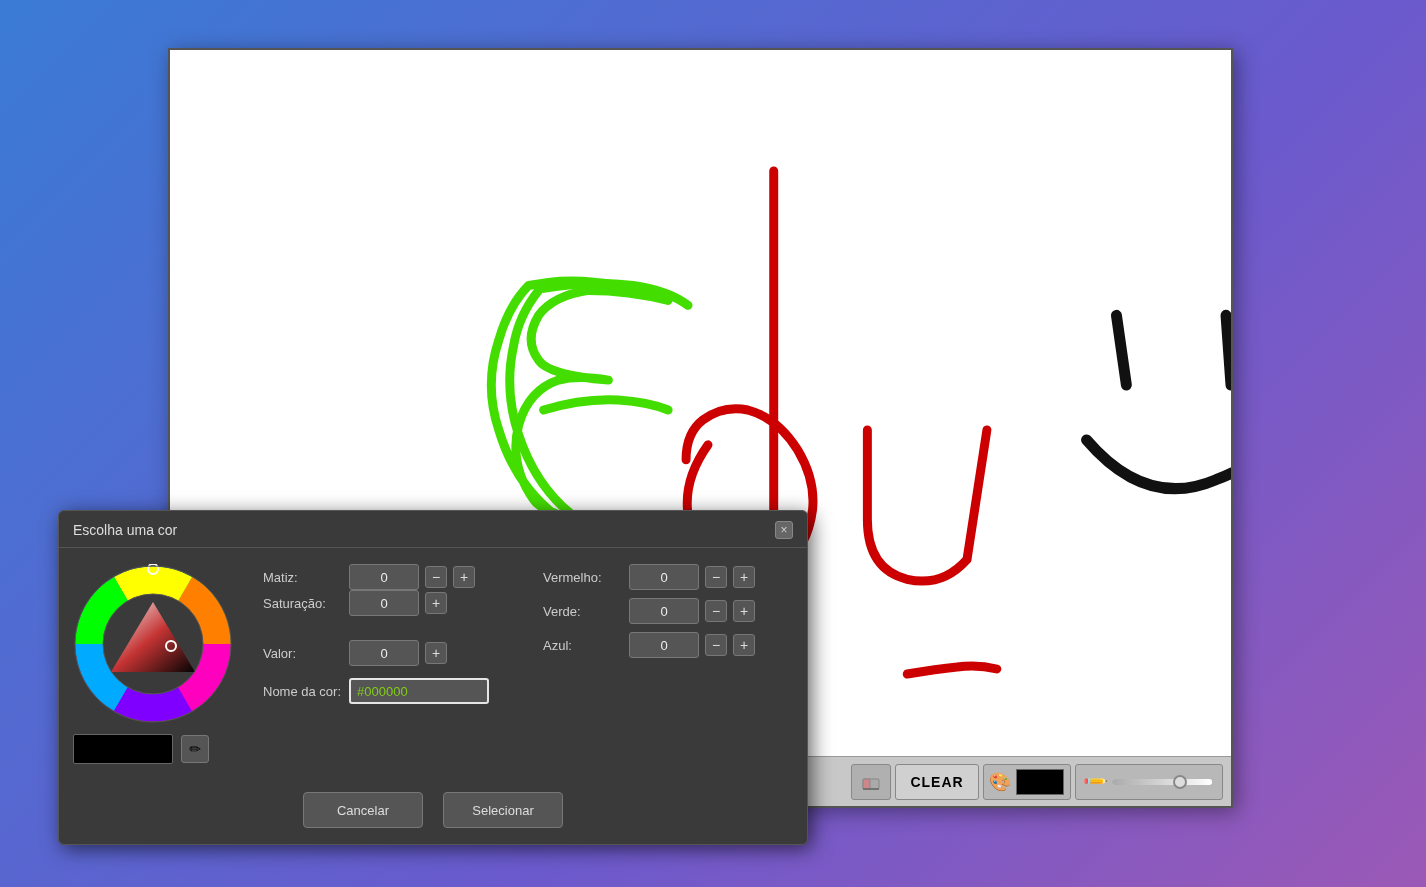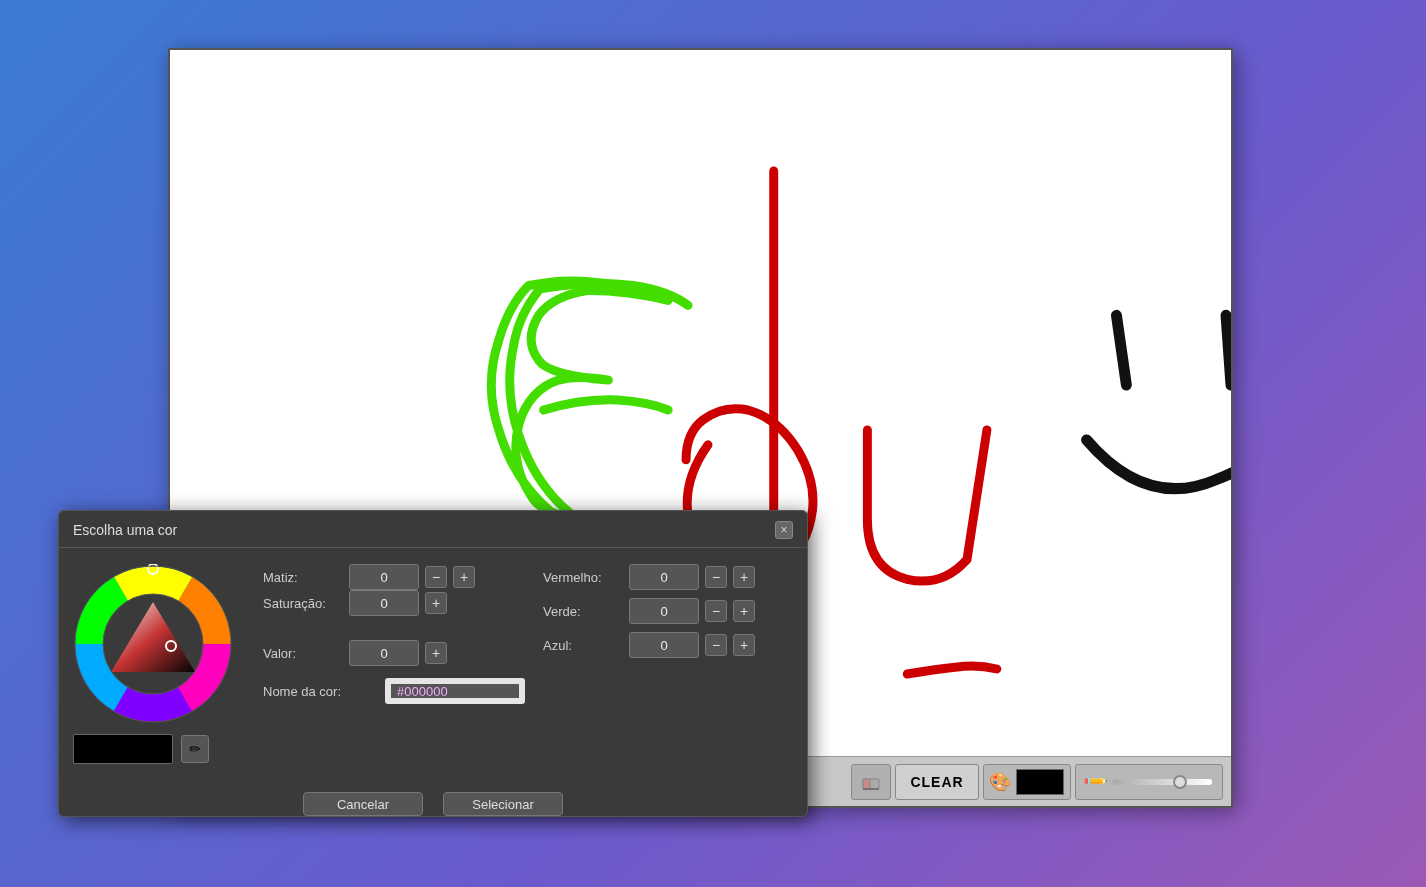--- a/index.html
+++ b/index.html
@@ -157,20 +157,21 @@
     .color-picker-dialog {
       position: absolute;
       top: 510px;
       left: 58px;
       width: 750px;
       background: #3a3a3a;
       border: 1px solid #555;
       border-radius: 6px;
       box-shadow: 4px 4px 20px rgba(0,0,0,0.6);
       z-index: 10;
+      padding-bottom: 16px;
     }
 
     .dialog-titlebar {
       display: flex;
       align-items: center;
       justify-content: space-between;
       padding: 10px 14px 8px 14px;
       border-bottom: 1px solid #555;
     }
 
@@ -303,38 +304,37 @@
     .name-label {
       color: #ccc;
       font-size: 13px;
       white-space: nowrap;
     }
 
     .name-input {
       width: 140px;
       height: 26px;
       background: #555;
-      border: 6px solid #e5e5e5;
-      border-radius: 3px;
-      color: #f0abfc;
+      border: 2px solid #e5e5e5;
+      border-radius: 3px;
+      color: #84cc16;
       font-size: 13px;
       padding: 0 6px;
-      margin-left: 36px;
     }
 
     .dialog-footer {
       display: flex;
       justify-content: center;
       gap: 20px;
       margin-top: 16px;
     }
 
     .dialog-footer-btn {
       width: 120px;
-      height: 24px;
+      height: 36px;
       background: #555;
       border: 1px solid #777;
       border-radius: 4px;
       color: #ddd;
       font-size: 13px;
       cursor: pointer;
       display: flex;
       align-items: center;
       justify-content: center;
     }

